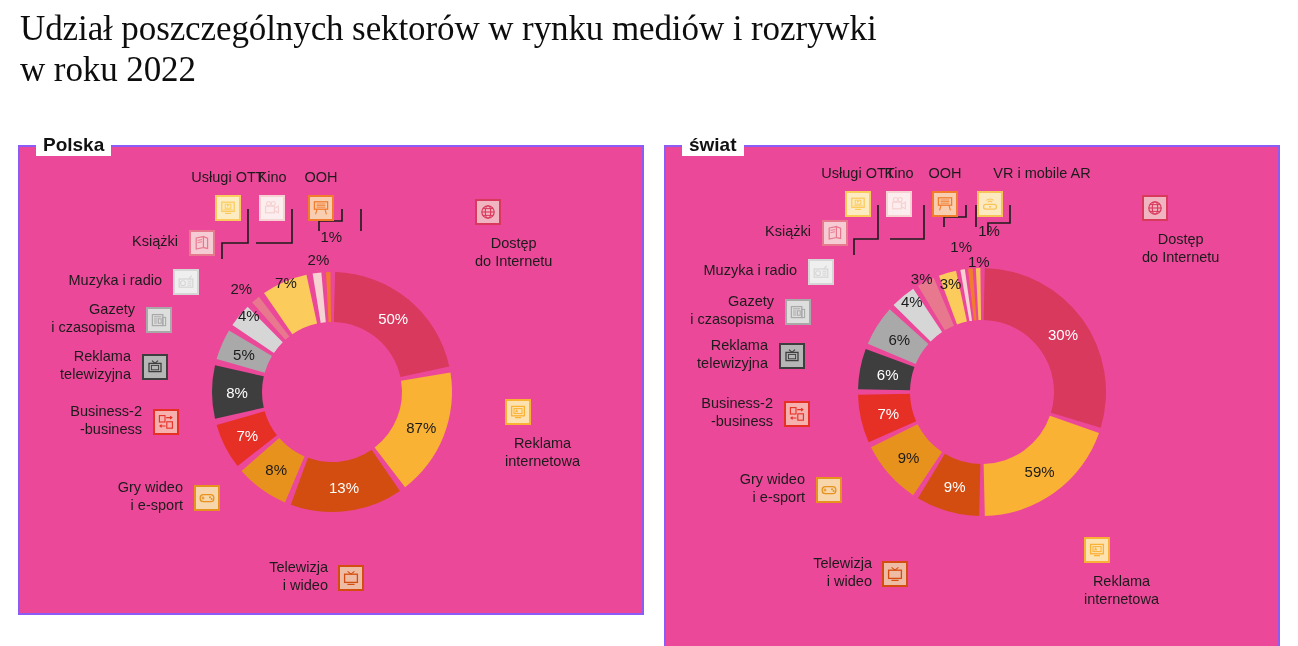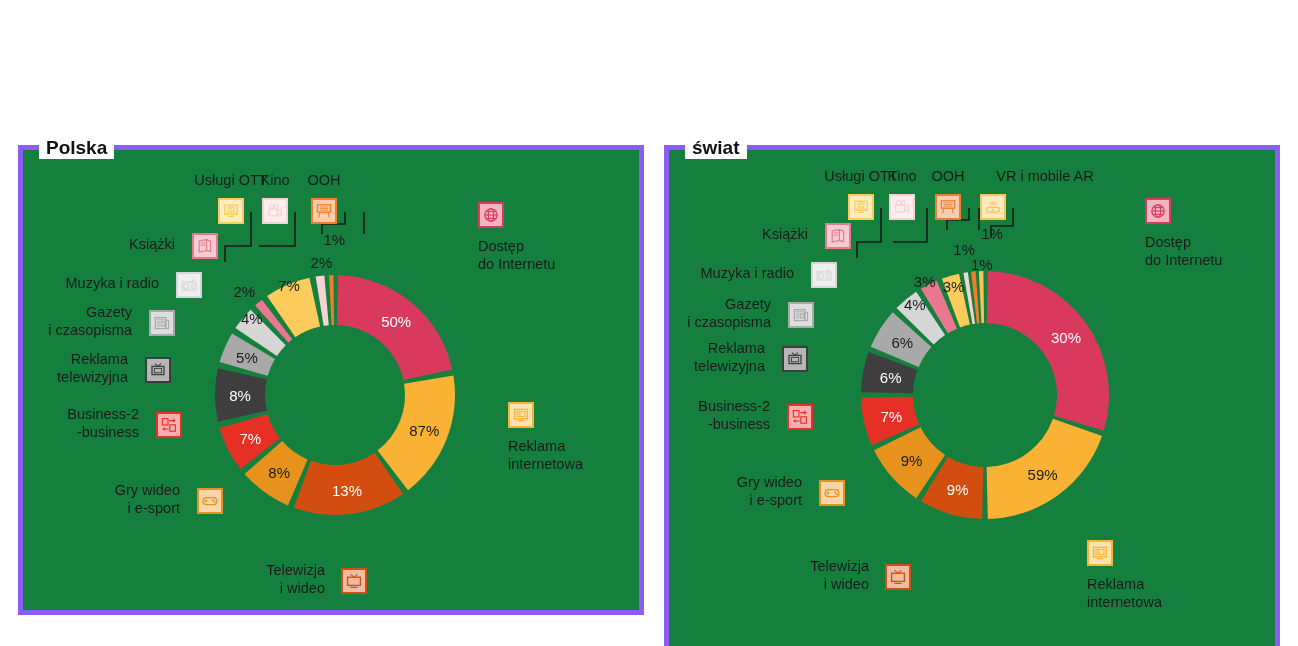--- a/index.html
+++ b/index.html
@@ -22,22 +22,22 @@
     font-size:35px;
     line-height:1.18;
     color:#0d0d0d;
     letter-spacing:-0.1px;
   }
   .title .l2{display:block;}
 
   
   .panel{
     position:absolute;
-    border:5px solid #8b5cf6;
-    background:#15803d;
+    border:2px solid #8b5cf6;
+    background:#ec4899;
     box-sizing:border-box;
   }
   #panel-pl{left:18px; top:145px; width:626px; height:470px;}
   #panel-world{left:664px; top:145px; width:616px; height:530px;}
   .panel-title{
     position:absolute;
     top:-13px; left:16px;
     background:#ffffff;
     padding:0 7px;
     font-size:19px;
@@ -51,21 +51,21 @@
 
   
   .lab{
     position:absolute;
     font-size:14.5px;
     color:#1b1b1b;
     line-height:1.22;
     white-space:nowrap;
   }
   .lab.r{text-align:right;}
-  .lab.l{text-align:left;}
+  .lab.l{text-align:center;}
   .lab.c{text-align:center;}
 
   
   .badge{
     position:absolute;
     width:26px;height:26px;
     box-sizing:border-box;
     border:2px solid;
     display:flex;align-items:center;justify-content:center;
   }
@@ -79,20 +79,24 @@
     transform:translate(-50%,-50%);
   }
   .pct.dark{color:#1b1b1b;}
   .pct.light{color:#ffffff;}
 </style>
 </head>
 <body>
 
 <div class="page">
 
+  <div class="title">
+    <span>Udział poszczególnych sektorów w rynku mediów i rozrywki</span>
+    <span class="l2">w roku 2022</span>
+  </div>
 
   <div class="panel" id="panel-pl">
     <div class="panel-title">Polska</div>
     <div class="chartwrap" id="wrap-pl">
       <svg class="donut" id="svg-pl" width="626" height="470">
           <path d="M 315.1412337969448 125.04112100293312 A 120 120 0 0 1 429.24546893223163 219.43635364700282 L 380.39319021046845 230.08787296075164 A 70 70 0 0 0 313.83238638155115 175.023987251711 Z" fill="#D9395C"></path>
           <path d="M 430.42268596881684 225.60754146759666 A 120 120 0 0 1 385.0513714810465 340.2024008349482 L 354.61330003061045 300.53473382038646 A 70 70 0 0 0 381.0799001484765 233.68773252276472 Z" fill="#F9B233"></path>
           <path d="M 379.96874843097993 343.8951426346419 A 120 120 0 0 1 270.7608366497261 357.6913102513651 L 287.94382137900686 310.73659764662966 A 70 70 0 0 0 351.6484365847383 302.6888332035411 Z" fill="#D34D10"></path>
           <path d="M 264.91954600757265 355.3785796786085 A 120 120 0 0 1 221.57239292380345 323.88502949529146 L 259.25056253888533 291.0162672055867 A 70 70 0 0 0 284.5364018377507 309.3875048125216 Z" fill="#E8921E"></path>
           <path d="M 217.56779736463955 319.04430501688984 A 120 120 0 0 1 196.5910428540946 277.87510624309186 L 244.6781083315552 264.17714530847024 A 70 70 0 0 0 256.9145484627064 288.1925112598524 Z" fill="#E63026"></path>

